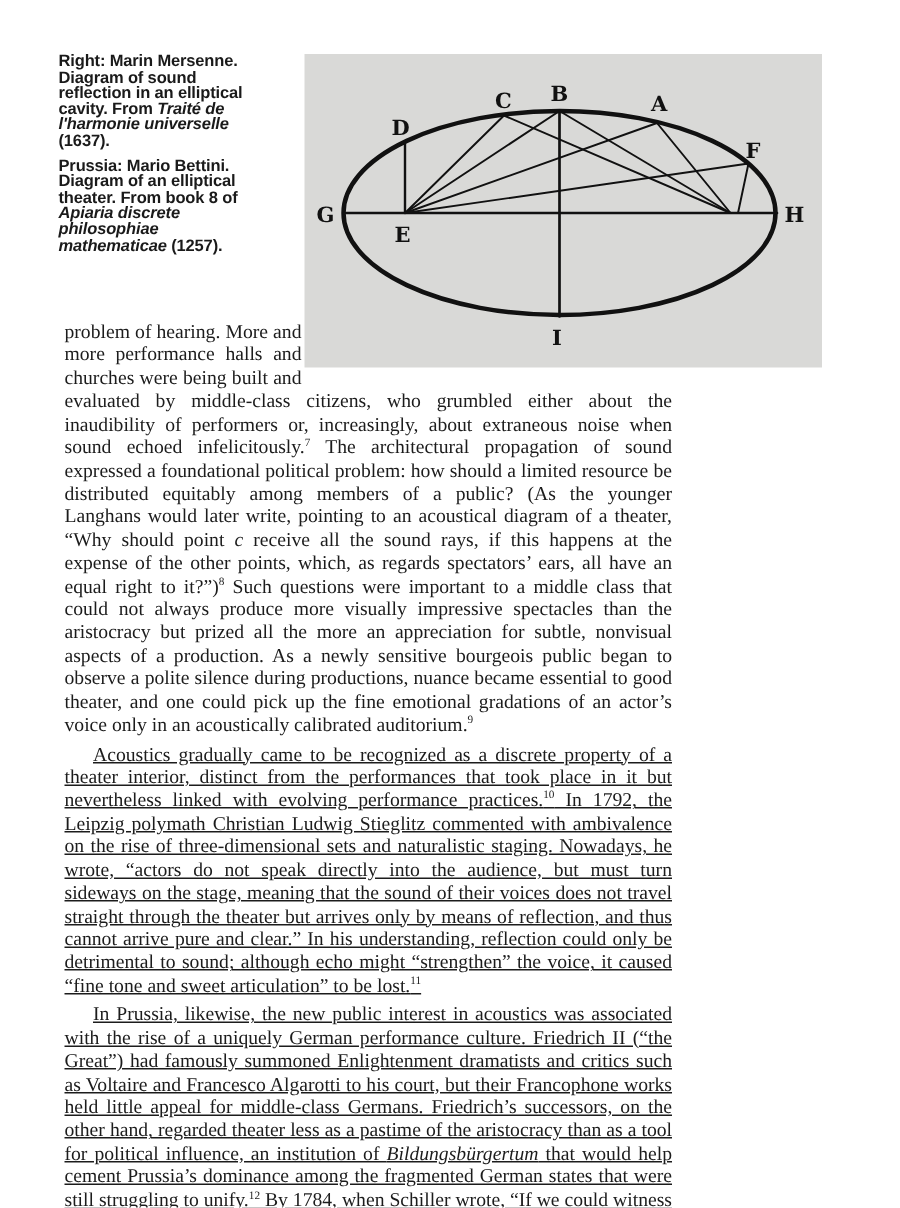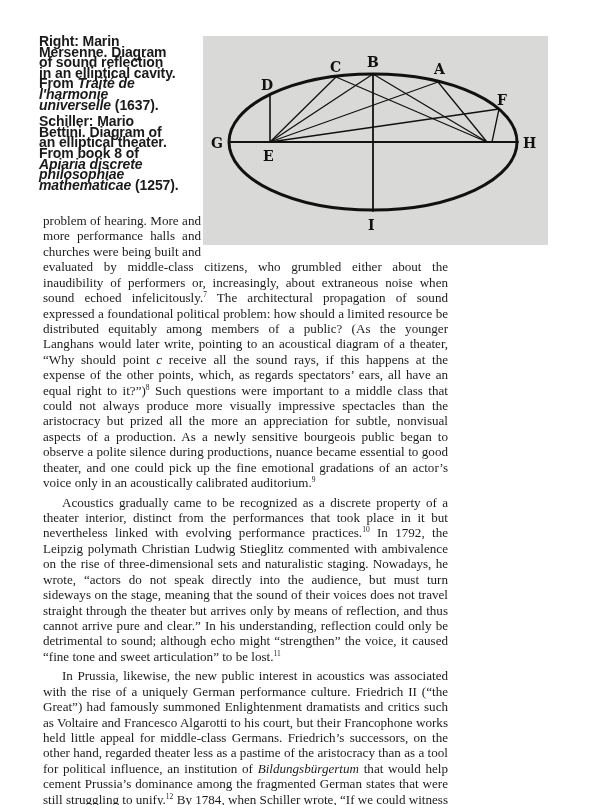--- a/index.html
+++ b/index.html
@@ -1,45 +1,45 @@
 <!DOCTYPE html>
 <html><head>
 <meta charset="utf-8">
 <style>
   html, body { margin: 0; padding: 0; background: #ffffff; }
   body { width: 600px; height: 805px; position: relative; overflow: hidden; }
   .caption {
     position: absolute; left: 39px; top: 36px; width: 140px;
-    font-family: "Liberation Sans", sans-serif; font-size: 14px; line-height: 10.6px;
+    font-family: "Liberation Sans", sans-serif; font-size: 11px; line-height: 10.6px;
     color: #1a1a1a; font-weight: bold; letter-spacing: -0.1px;
   }
   .caption p { margin: 0 0 6px 0; }
   .caption i { font-style: italic; }
   .figure {
     position: absolute; left: 203px; top: 36px; width: 345px; height: 209px;
     background: #d9d9d7;
   }
   .figure svg { display: block; }
   .body-text {
     position: absolute; left: 39px; top: 209px; width: 413px;
     font-family: "Liberation Serif", serif; font-size: 13.1px; line-height: 15.42px;
     color: #1c1c1c; text-align: justify;
   }
   .body-text p { margin: 4px; }
-  .body-text p.indent { text-indent: 19px; }
+  .body-text p.indent { text-indent: 19px; text-decoration: underline; }
   .float-spacer { float: right; width: 251px; height: 46px; }
   .body-text sup { font-size: 7.5px; line-height: 0; vertical-align: 5px; }
   .body-text i { font-style: italic; }
 </style>
 </head>
 <body>
 
 <div class="caption">
   <p><b>Right:</b><span> Marin Mersenne. Diagram of sound reflection in an elliptical cavity. From </span><i>Traité de l'harmonie universelle</i><span> (1637).</span></p>
-  <p><b>Schiller:</b><span> Mario Bettini. Diagram of an elliptical theater. From book 8 of </span><i>Apiaria discrete philosophiae mathematicae</i><span> (1257).</span></p>
+  <p><b>Prussia:</b><span> Mario Bettini. Diagram of an elliptical theater. From book 8 of </span><i>Apiaria discrete philosophiae mathematicae</i><span> (1257).</span></p>
 </div>
 
 <div class="figure">
   <svg width="345" height="209" viewBox="0 0 345 209">
     <g stroke="#111" fill="none" stroke-linecap="round">
       <ellipse cx="170" cy="106" rx="144" ry="68" stroke-width="3"></ellipse>
       <line x1="26" y1="106" x2="315" y2="106" stroke-width="1.8"></line>
       <line x1="170" y1="38" x2="170" y2="175" stroke-width="1.8"></line>
       <line x1="67" y1="106" x2="67" y2="59" stroke-width="1.6"></line>
       <line x1="67" y1="106" x2="133" y2="41" stroke-width="1.3"></line>

